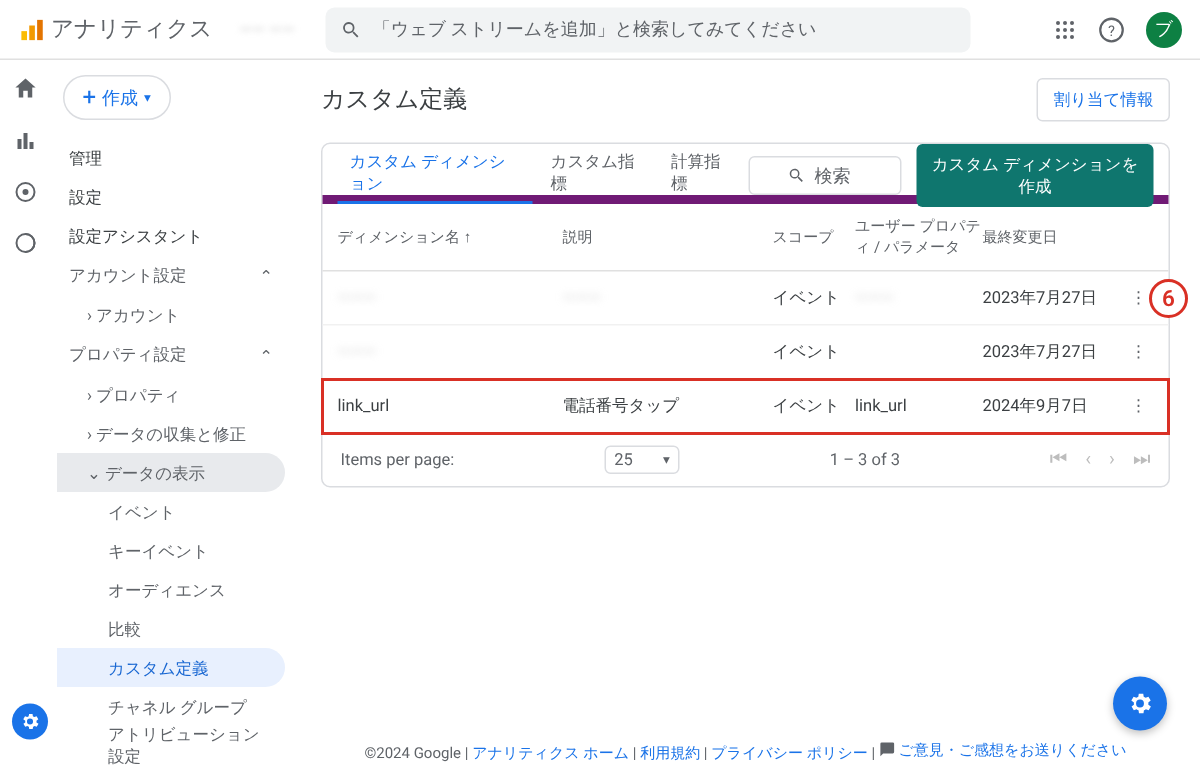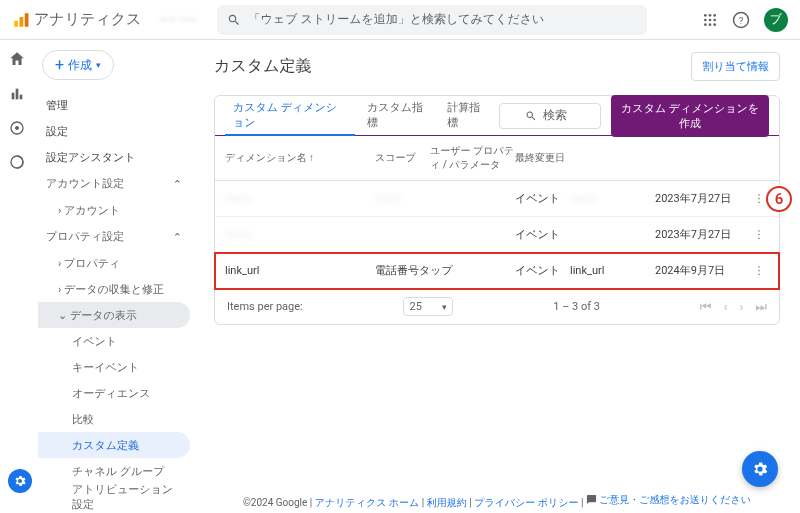--- a/index.html
+++ b/index.html
@@ -24,26 +24,26 @@
 .sb-item.subsub{padding-left:34px}
 .sb-section{font-size:11px;color:#5f6368;padding:6px 8px;display:flex;align-items:flex-end;justify-content:space-between}
 .sb-item.active{background:#e8eaed}
 .sb-item.selected{background:#e8f0fe;color:#1967d2;font-weight:500}
 .chev{font-size:11px;color:#5f6368}
 .main{flex:1;padding:12px 20px 0 20px;position:relative;overflow:auto}
 .title-row{display:flex;justify-content:space-between;align-items:center;margin-bottom:14px}
 .page-title{font-size:16px;color:#3c4043;font-weight:400}
 .quota-btn{border:1px solid #dadce0;border-radius:4px;background:#fff;color:#1a73e8;font-size:11px;padding:6px 10px}
 .card{border:1px solid #dadce0;border-radius:6px;background:#fff}
-.tabs-row{display:flex;align-items:center;padding:0 10px;border-bottom:1px solid #701a75;height:40px;gap:4px}
+.tabs-row{display:flex;align-items:flex-start;padding:0 10px;border-bottom:6px solid #701a75;height:40px;gap:4px}
 .tab{font-size:11px;color:#5f6368;padding:0 8px;height:40px;display:flex;align-items:center;border-bottom:2px solid transparent;cursor:pointer}
 .tab.active{color:#1a73e8;border-bottom-color:#1a73e8}
 .tabs-right{margin-left:auto;display:flex;align-items:center;gap:10px}
 .tbl-search{display:flex;align-items:center;border:1px solid #dadce0;border-radius:4px;height:26px;padding:0 25px;gap:6px;color:#5f6368;font-size:12px;width:110px}
-.create-dim{background:#701a75;color:#fff;border:none;border-radius:4px;font-size:11px;padding:6px 10px;cursor:pointer}
+.create-dim{background:#0f766e;color:#fff;border:none;border-radius:4px;font-size:11px;padding:6px 10px;cursor:pointer}
 .thead{display:flex;padding:8px 10px;border-bottom:1px solid #e0e0e0;font-size:10px;color:#5f6368}
 .col{display:flex;align-items:center}
 .c1{flex:0 0 150px}
 .c2{flex:0 0 140px}
 .c3{flex:0 0 55px}
 .c4{flex:0 0 85px}
 .c5{flex:1}
 .c6{flex:0 0 20px;justify-content:center}
 .trow{display:flex;padding:10px;border-bottom:1px solid #f1f1f1;font-size:11px;color:#3c4043;align-items:center}
 .blurred{filter:blur(3px);color:#bbb}
@@ -183,20 +183,21 @@
                 <path fill="#5f6368" d="M15.5 14h-.8l-.3-.3a6.5 6.5 0 10-.7.7l.3.3v.8l5 5 1.5-1.5-5-5zM9.5 14a4.5 4.5 0 110-9 4.5 4.5 0 010 9z"></path>
               </svg>
             <span>検索</span>
           </div>
           <button class="create-dim">カスタム ディメンションを作成</button>
         </div>
       </div>
 
       <div class="thead">
         <div class="col c1">ディメンション名 ↑</div>
+        <div class="col c2">説明</div>
         <div class="col c3">スコープ</div>
         <div class="col c4">ユーザー プロパティ / パラメータ</div>
         <div class="col c5">最終変更日</div>
         <div class="col c6"></div>
       </div>
 
       <div id="tbody">
           <div class="trow">
             <div class="col c1 blurred">———</div>
             <div class="col c2 blurred">———</div>

